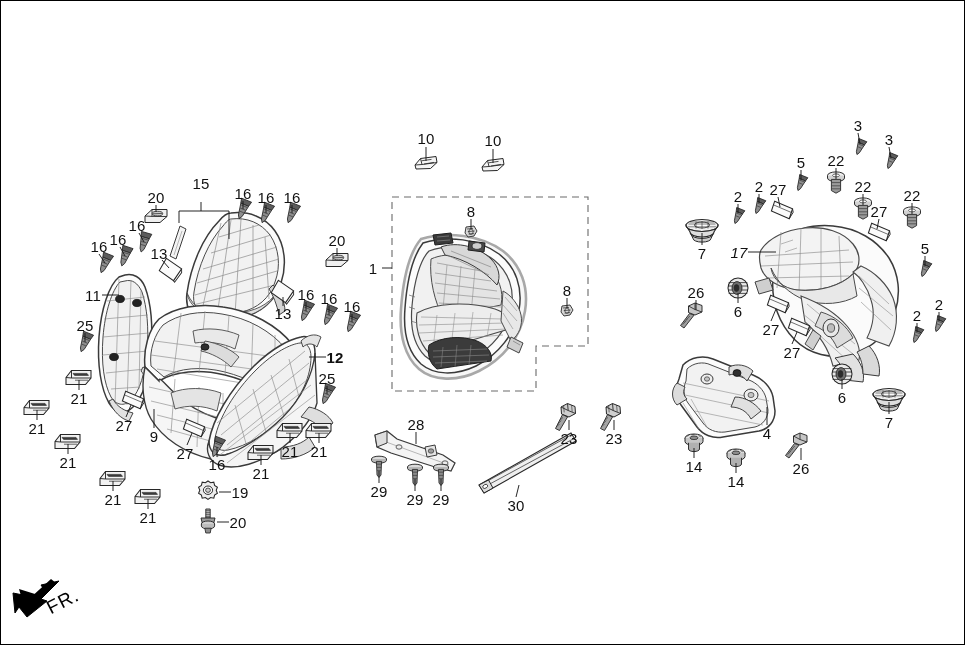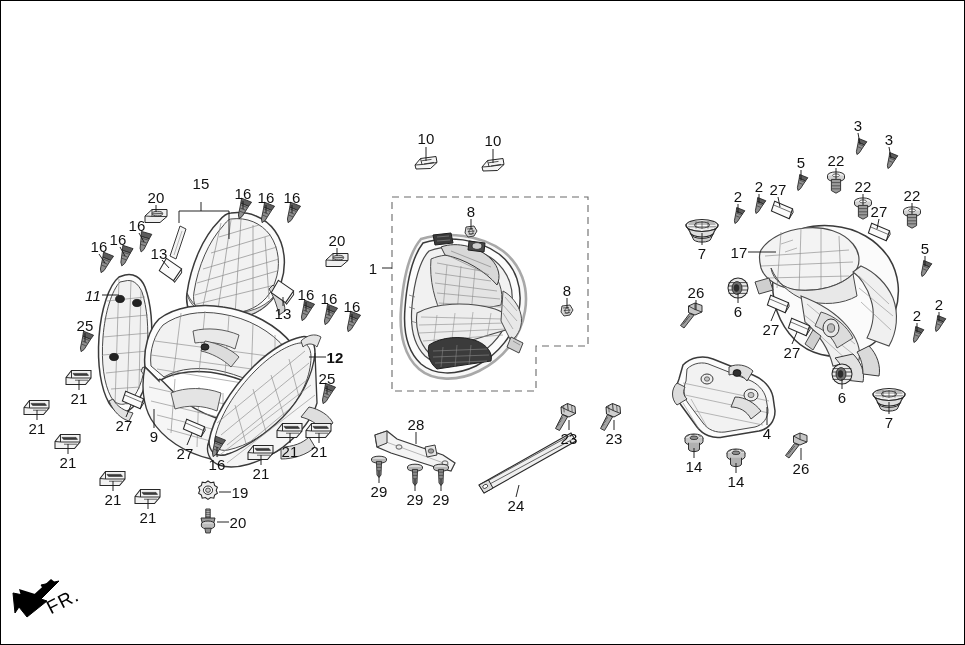--- a/index.html
+++ b/index.html
@@ -469,62 +469,62 @@
       <div class="lbl" style="left: 136px; top: 224px;">16</div>
       <div class="lbl" style="left: 242px; top: 192px;">16</div>
       <div class="lbl" style="left: 265px; top: 196px;">16</div>
       <div class="lbl" style="left: 291px; top: 196px;">16</div>
       <div class="lbl" style="left: 305px; top: 293px;">16</div>
       <div class="lbl" style="left: 328px; top: 297px;">16</div>
       <div class="lbl" style="left: 351px; top: 305px;">16</div>
       <div class="lbl" style="left: 216px; top: 463px;">16</div>
       <div class="lbl" style="left: 158px; top: 252px;">13</div>
       <div class="lbl" style="left: 282px; top: 312px;">13</div>
-      <div class="lbl" style="left: 92px; top: 294px; font-style: italic;">11</div>
+      <div class="lbl" style="left: 92px; top: 294px;">11</div>
       <div class="lbl" style="left: 84px; top: 324px;">25</div>
       <div class="lbl" style="left: 326px; top: 377px;">25</div>
       <div class="lbl" style="left: 334px; top: 356px; font-weight: bold;">12</div>
       <div class="lbl" style="left: 153px; top: 435px;">9</div>
       <div class="lbl" style="left: 123px; top: 424px;">27</div>
       <div class="lbl" style="left: 184px; top: 452px;">27</div>
       <div class="lbl" style="left: 36px; top: 427px;">21</div>
       <div class="lbl" style="left: 78px; top: 397px;">21</div>
       <div class="lbl" style="left: 67px; top: 461px;">21</div>
       <div class="lbl" style="left: 112px; top: 498px;">21</div>
       <div class="lbl" style="left: 147px; top: 516px;">21</div>
       <div class="lbl" style="left: 260px; top: 472px;">21</div>
       <div class="lbl" style="left: 289px; top: 450px;">21</div>
       <div class="lbl" style="left: 318px; top: 450px;">21</div>
       <div class="lbl" style="left: 239px; top: 491px; text-align: right;">19</div>
       <div class="lbl" style="left: 237px; top: 521px;">20</div>
       <div class="lbl" style="left: 415px; top: 423px;">28</div>
       <div class="lbl" style="left: 378px; top: 490px;">29</div>
       <div class="lbl" style="left: 414px; top: 498px;">29</div>
       <div class="lbl" style="left: 440px; top: 498px;">29</div>
-      <div class="lbl" style="left: 515px; top: 504px;">24</div>
+      <div class="lbl" style="left: 515px; top: 504px;">30</div>
       <div class="lbl" style="left: 568px; top: 437px;">23</div>
       <div class="lbl" style="left: 613px; top: 437px;">23</div>
       <div class="lbl" style="left: 857px; top: 124px;">3</div>
       <div class="lbl" style="left: 888px; top: 138px;">3</div>
       <div class="lbl" style="left: 800px; top: 161px;">5</div>
       <div class="lbl" style="left: 924px; top: 247px;">5</div>
       <div class="lbl" style="left: 835px; top: 159px;">22</div>
       <div class="lbl" style="left: 862px; top: 185px;">22</div>
       <div class="lbl" style="left: 911px; top: 194px;">22</div>
       <div class="lbl" style="left: 737px; top: 195px;">2</div>
       <div class="lbl" style="left: 758px; top: 185px;">2</div>
       <div class="lbl" style="left: 916px; top: 314px;">2</div>
       <div class="lbl" style="left: 938px; top: 303px;">2</div>
       <div class="lbl" style="left: 777px; top: 188px;">27</div>
       <div class="lbl" style="left: 878px; top: 210px;">27</div>
       <div class="lbl" style="left: 770px; top: 328px;">27</div>
       <div class="lbl" style="left: 791px; top: 351px;">27</div>
       <div class="lbl" style="left: 701px; top: 252px;">7</div>
       <div class="lbl" style="left: 888px; top: 421px;">7</div>
-      <div class="lbl" style="left: 738px; top: 251px;">17</div>
+      <div class="lbl" style="left: 738px; top: 251px; font-style: italic;">17</div>
       <div class="lbl" style="left: 695px; top: 291px;">26</div>
       <div class="lbl" style="left: 800px; top: 467px;">26</div>
       <div class="lbl" style="left: 737px; top: 310px;">6</div>
       <div class="lbl" style="left: 841px; top: 396px;">6</div>
       <div class="lbl" style="left: 766px; top: 432px;">4</div>
       <div class="lbl" style="left: 693px; top: 465px;">14</div>
       <div class="lbl" style="left: 735px; top: 480px;">14</div>
     </div>
 </div>
 

